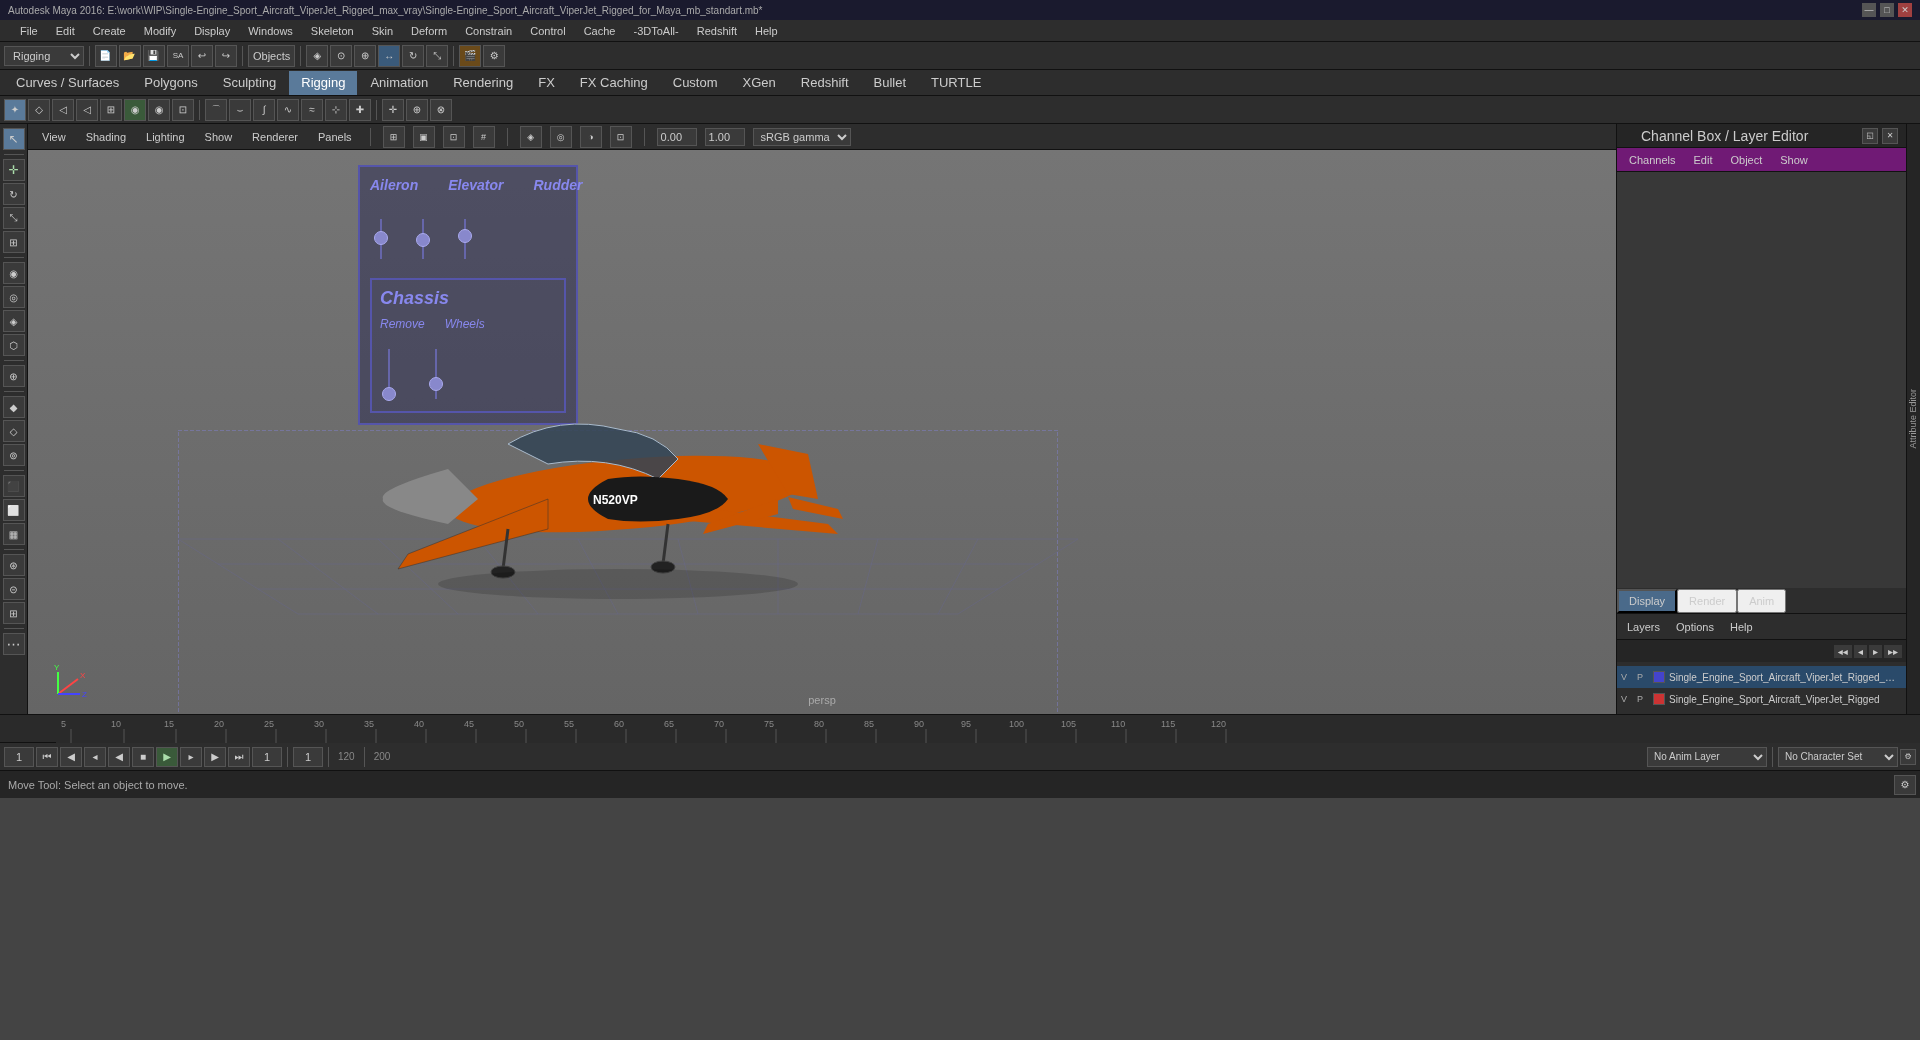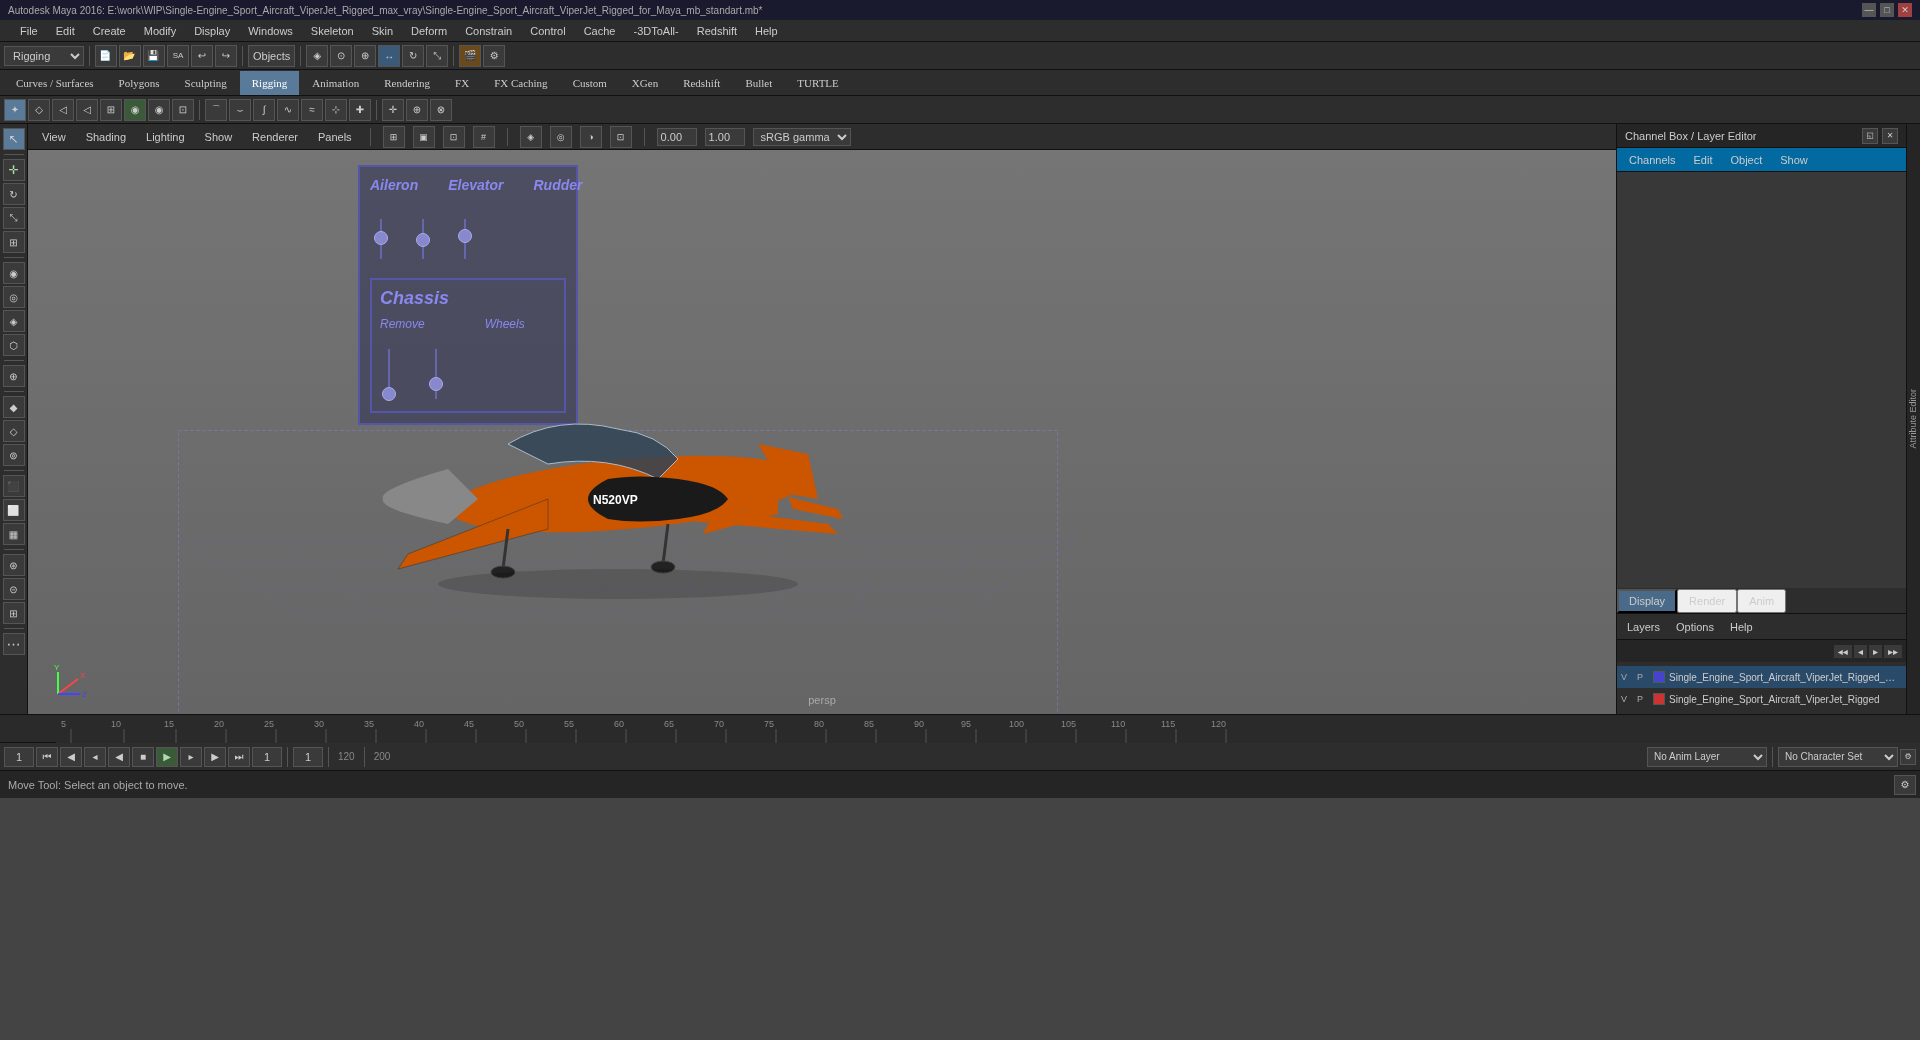--- a/index.html
+++ b/index.html
@@ -16,21 +16,21 @@
     
     
     #toolbar1 { width: 100%; height: 28px; background: #2d2d2d; display: flex; align-items: center; padding: 0 4px; gap: 2px; border-bottom: 1px solid #111; }
     .tb-select { background: #3a3a3a; color: #ccc; border: 1px solid #555; height: 20px; font-size: 11px; padding: 0 4px; }
     .tb-sep { width: 1px; height: 20px; background: #555; margin: 0 3px; }
     .tb-btn { background: #3a3a3a; border: 1px solid #555; color: #ccc; width: 22px; height: 22px; cursor: pointer; display: flex; align-items: center; justify-content: center; font-size: 10px; }
     .tb-label { color: #ccc; font-size: 11px; padding: 0 4px; background: #3a3a3a; border: 1px solid #555; height: 22px; display: flex; align-items: center; }
     
     
     #tab-bar { width: 100%; height: 26px; background: #2d2d2d; display: flex; align-items: center; padding: 0 4px; gap: 1px; border-bottom: 1px solid #111; }
-    .tab-btn { color: #ccc; font-size: 11px; padding: 4px 12px; cursor: pointer; background: transparent; border: none; height: 24px; font-family: Liberation Serif, serif; }
+    .tab-btn { color: #ccc; font-size: 13px; padding: 4px 12px; cursor: pointer; background: transparent; border: none; height: 24px; }
     .tab-btn.active { background: #5a7a9a; color: #fff; }
     
     
     #toolbar2 { width: 100%; height: 28px; background: #2d2d2d; display: flex; align-items: center; padding: 0 4px; gap: 2px; border-bottom: 1px solid #111; }
     
     
     #main-layout { display: flex; width: 100%; height: calc(1040px - 20px - 22px - 28px - 26px - 28px - 28px - 22px - 28px); }
     
     
     #left-toolbar { width: 28px; background: #2d2d2d; display: flex; flex-direction: column; align-items: center; padding: 4px 0; gap: 2px; border-right: 1px solid #111; flex-shrink: 0; }
@@ -56,22 +56,22 @@
     
     
     #control-panel { position: absolute; top: 20px; left: 330px; width: 220px; background: rgba(60,60,120,0.6); border: 2px solid #5050a0; padding: 8px; }
     
     
     #vp-label { position: absolute; bottom: 8px; left: 50%; transform: translateX(-50%); color: #aaa; font-size: 11px; }
     
     
     #right-panel { width: 290px; background: #2d2d2d; border-left: 1px solid #111; display: flex; flex-direction: column; flex-shrink: 0; }
     #right-panel-header { height: 24px; background: #252525; display: flex; align-items: center; justify-content: space-between; padding: 0 8px; border-bottom: 1px solid #111; }
-    #right-panel-header .rp-title { color: #ccc; font-size: 11px; }
-    #right-panel-tabs { height: 24px; background: #0369a1; display: flex; align-items: center; padding: 0 4px; gap: 2px; border-bottom: 1px solid #111; }
+    #right-panel-header .rp-title { color: #ccc; font-size: 14px; margin-left: 16px; }
+    #right-panel-tabs { height: 24px; background: #701a75; display: flex; align-items: center; padding: 0 4px; gap: 2px; border-bottom: 1px solid #111; }
     .rp-tab { color: #ccc; font-size: 11px; padding: 2px 8px; cursor: pointer; }
     
     #right-panel-content { flex: 1; background: #383838; }
     
     
     #rp-bottom-tabs { height: 26px; background: #2d2d2d; display: flex; align-items: center; border-bottom: 1px solid #111; }
     .rp-btab { color: #ccc; font-size: 11px; padding: 4px 10px; cursor: pointer; }
     .rp-btab.active { background: #4a6a8a; }
     
     
@@ -316,21 +316,21 @@
             </div>
           </div>
         </div>
 
         <div style="border:2px solid #5555aa; padding:8px; margin-top:4px;">
           <div style="display:flex; gap:20px; margin-bottom:8px;">
             <span style="color:#8888ee; font-size:18px; font-weight:bold; font-style:italic;">Chassis</span>
           </div>
           <div style="display:flex; gap:20px; margin-bottom:4px;">
             <span style="color:#8888ee; font-size:12px; font-style:italic;">Remove</span>
-            <span style="color:#8888ee; font-size:12px; font-style:italic;margin-left:40px;">Wheels</span>
+            <span style="color:#8888ee; font-size:12px; font-style:italic;">Wheels</span>
           </div>
           <div style="display:flex; gap:20px; padding:4px 8px;">
 
             <div style="display:flex; flex-direction:column; align-items:center; height:60px; justify-content:flex-end;">
               <div style="width:2px; height:50px; background:#6666aa; position:relative;">
                 <div style="width:14px; height:14px; background:#8888cc; border-radius:50%; position:absolute; left:-6px; bottom:-2px; border:1px solid #aaaaee;"></div>
               </div>
             </div>
 
             <div style="display:flex; flex-direction:column; align-items:center; height:60px; justify-content:flex-end; margin-left:25px;">

